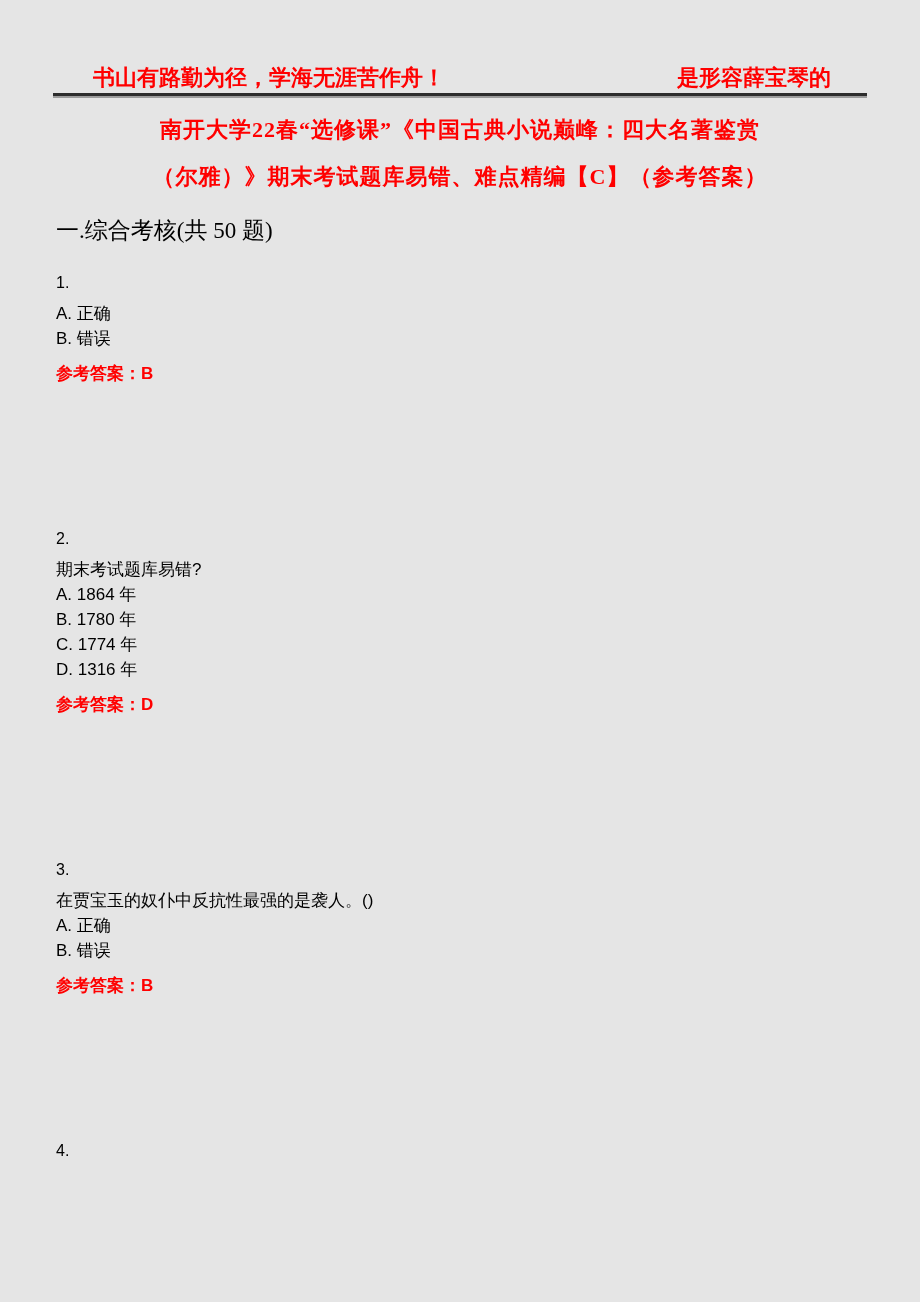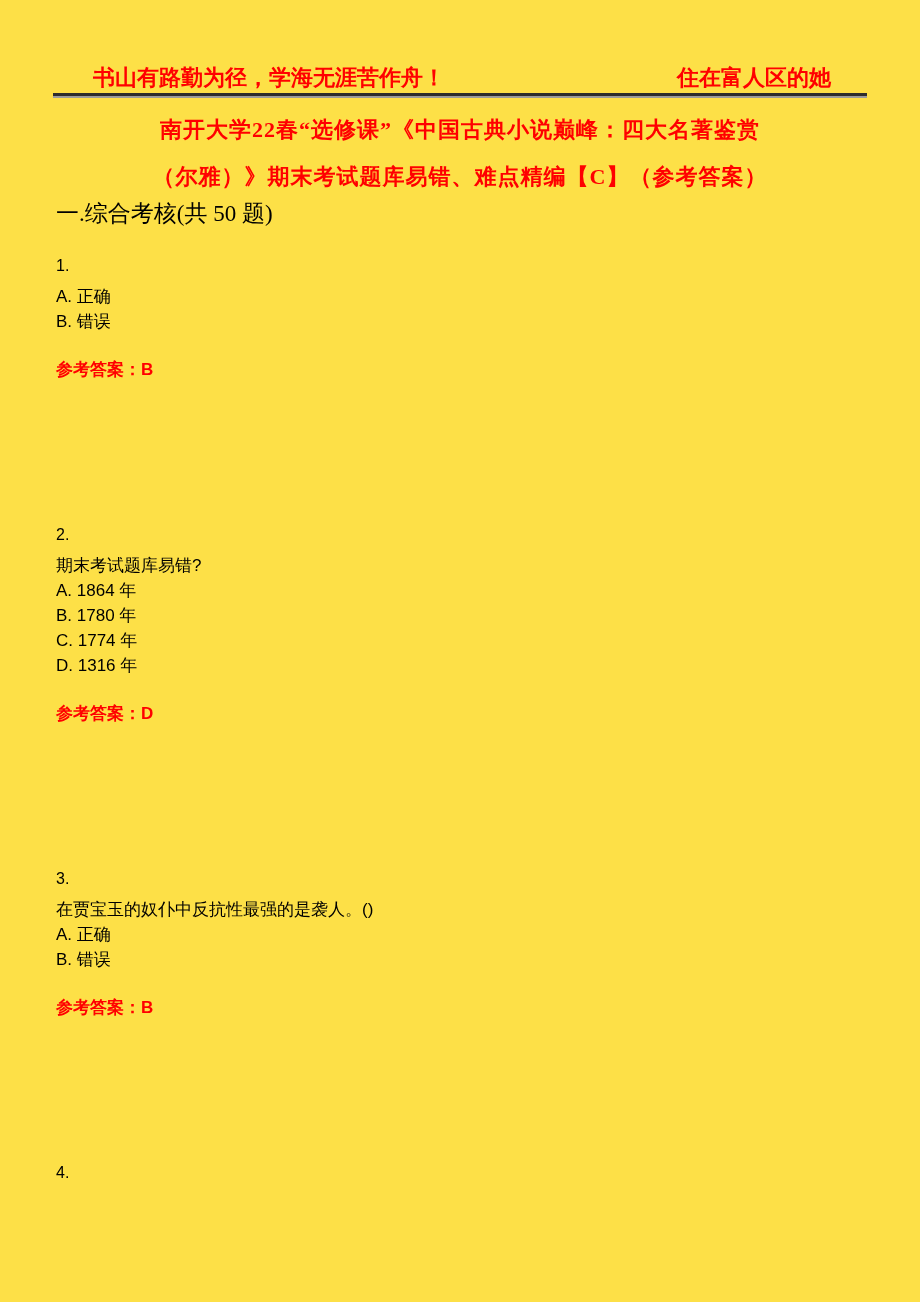--- a/index.html
+++ b/index.html
@@ -4,21 +4,21 @@
 <style>
   html, body {
     margin: 0;
     padding: 0;
     background: #ffffff;
   }
   .page {
     position: relative;
     width: 920px;
     height: 1302px;
-    background: #fde047;
+    background: #e5e5e5;
     overflow: hidden;
     font-family: "Liberation Sans", sans-serif;
     color: #000000;
   }
 
   
   .header-wrap {
     margin: 64px 53px 0 53px;
   }
   .header-text-row {
@@ -49,21 +49,21 @@
     line-height: 47px;
     color: #ff0000;
     letter-spacing: 1px;
   }
 
   
   .content {
     padding: 0 56px;
   }
   .section-heading {
-    margin-top: 0;
+    margin-top: 17px;
     font-family: "Liberation Serif", serif;
     font-size: 23px;
     line-height: 28px;
     color: #000000;
   }
   .question {
     margin: 0;
   }
   .question.first {
     margin-top: 25px;
@@ -71,37 +71,37 @@
   .q-number {
     font-size: 16px;
     line-height: 25px;
     margin-bottom: 6px;
   }
   .q-text, .q-option {
     font-size: 17px;
     line-height: 25px;
   }
   .q-answer {
-    margin-top: 23px;
+    margin-top: 10px;
     margin-bottom: 140px;
     font-size: 17px;
     line-height: 25px;
     font-weight: bold;
     color: #ff0000;
   }
 </style>
 </head>
 <body>
 
 <div class="page">
 
   <div class="header-wrap">
     <div class="header-text-row">
       <span>书山有路勤为径，学海无涯苦作舟！</span>
-      <span>住在富人区的她</span>
+      <span>是形容薛宝琴的</span>
     </div>
     <div class="header-rule"></div>
   </div>
 
   <div class="doc-title">
     <div>南开大学22春“选修课”《中国古典小说巅峰：四大名著鉴赏</div>
     <div>（尔雅）》期末考试题库易错、难点精编【C】（参考答案）</div>
   </div>
 
   <div class="content">

